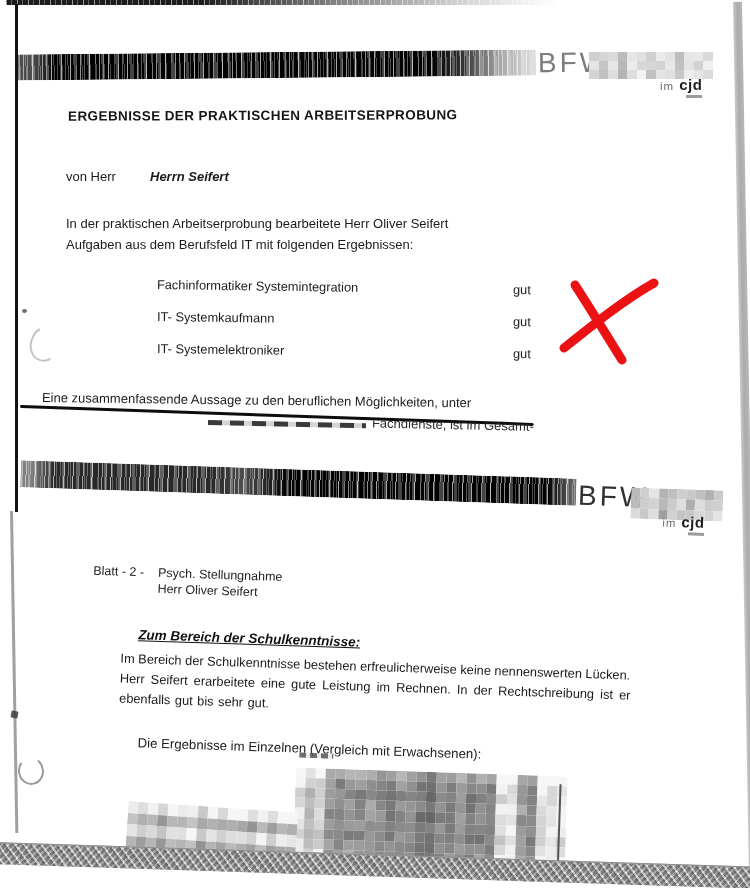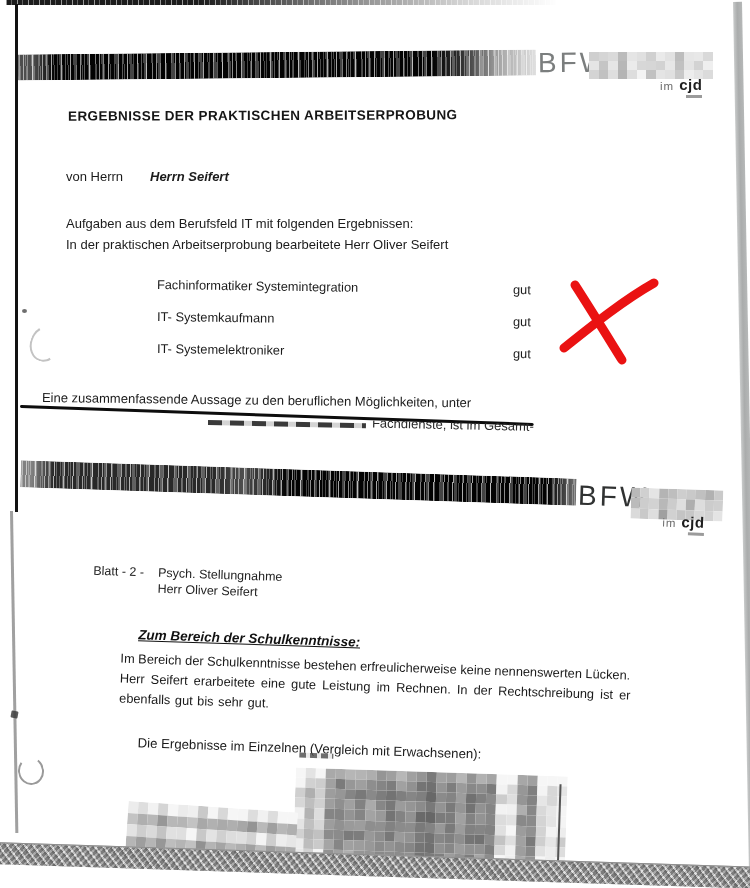--- a/index.html
+++ b/index.html
@@ -147,27 +147,27 @@
     </div>
   <div class="abs imcjd" style="left:660px;top:76px;">
     <span class="im">im</span>
     <span class="cjd">cjd</span>
   </div>
   <div class="abs cjd-squiggle" style="left:686px;top:95px;"></div>
 
   <div class="abs title">ERGEBNISSE DER PRAKTISCHEN ARBEITSERPROBUNG</div>
 
   <div class="abs von-row">
-    <span class="lbl">von Herrn</span>
+    <span class="lbl">von Herr</span>
     <span class="person">Herrn Seifert</span>
   </div>
 
   <div class="abs intro">
+    <div>In der praktischen Arbeitserprobung bearbeitete Herr Oliver Seifert</div>
     <div>Aufgaben aus dem Berufsfeld IT mit folgenden Ergebnissen:</div>
-    <div>In der praktischen Arbeitserprobung bearbeitete Herr Oliver Seifert</div>
   </div>
 
   <div class="abs result-row r0">
     <span>Fachinformatiker Systemintegration</span>
     <span class="g">gut</span>
   </div>
   <div class="abs result-row r1">
     <span>IT- Systemkaufmann</span>
     <span class="g">gut</span>
   </div>

